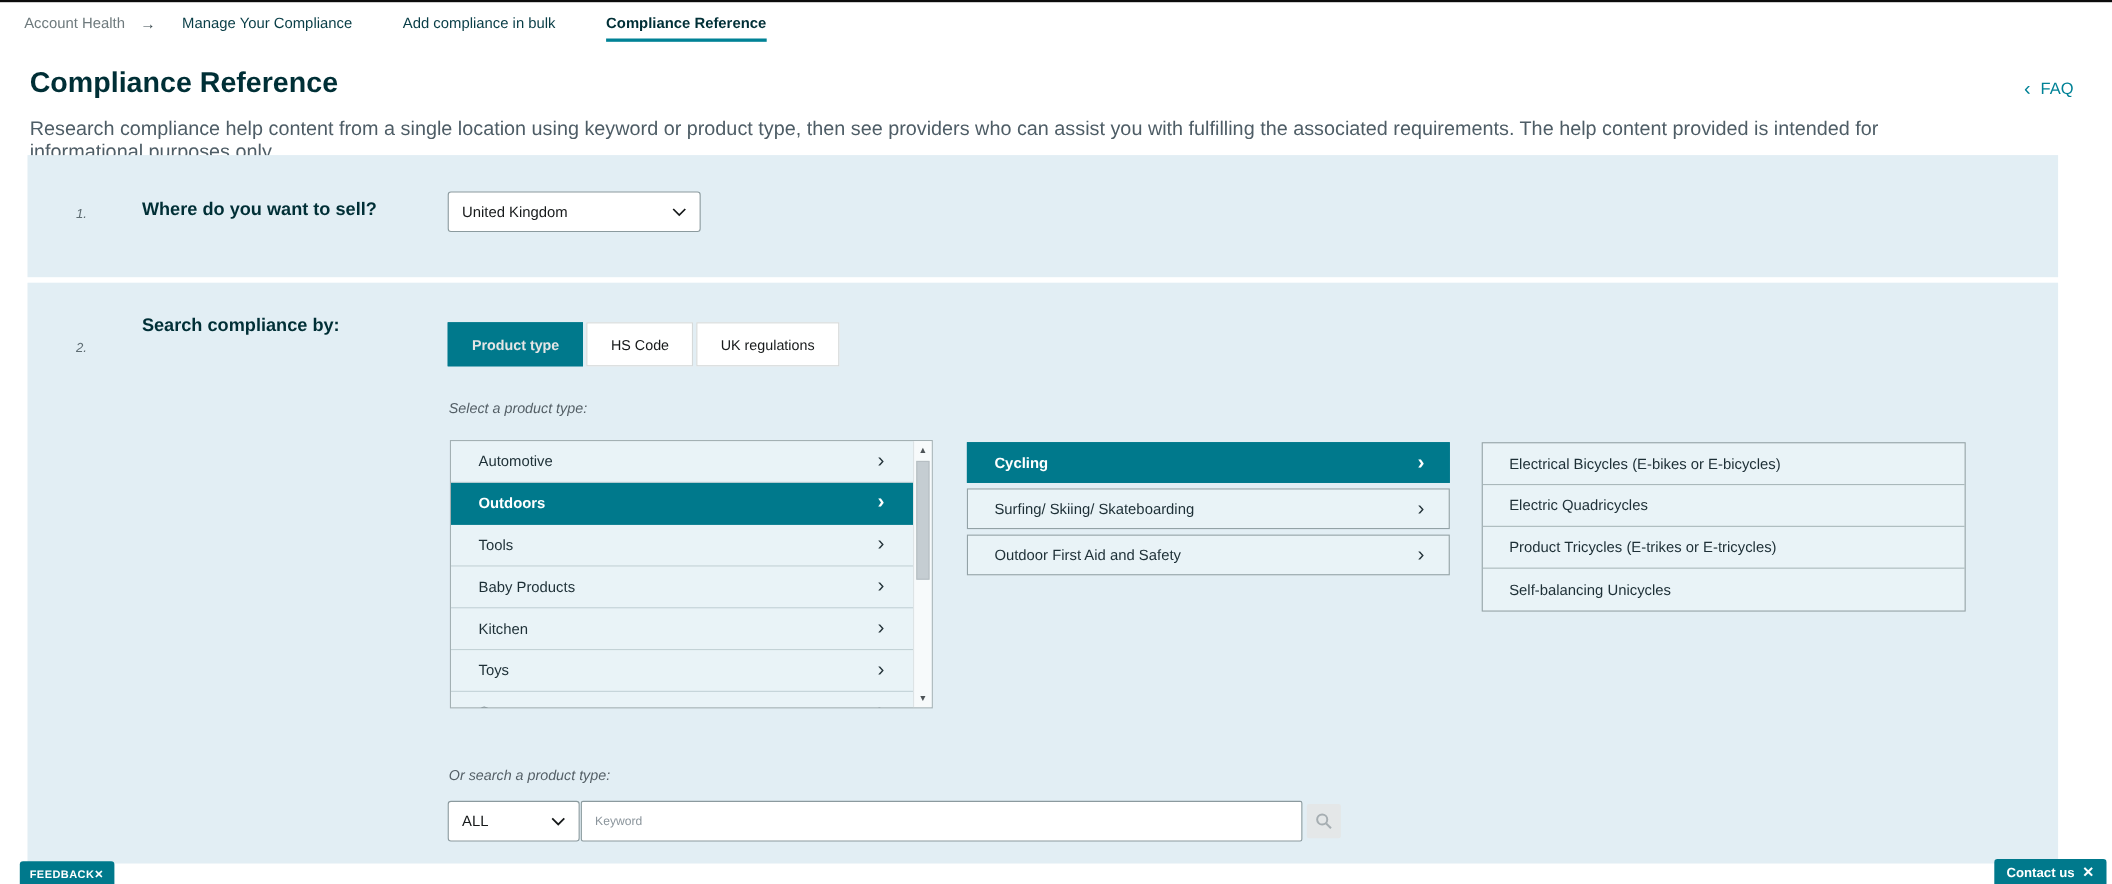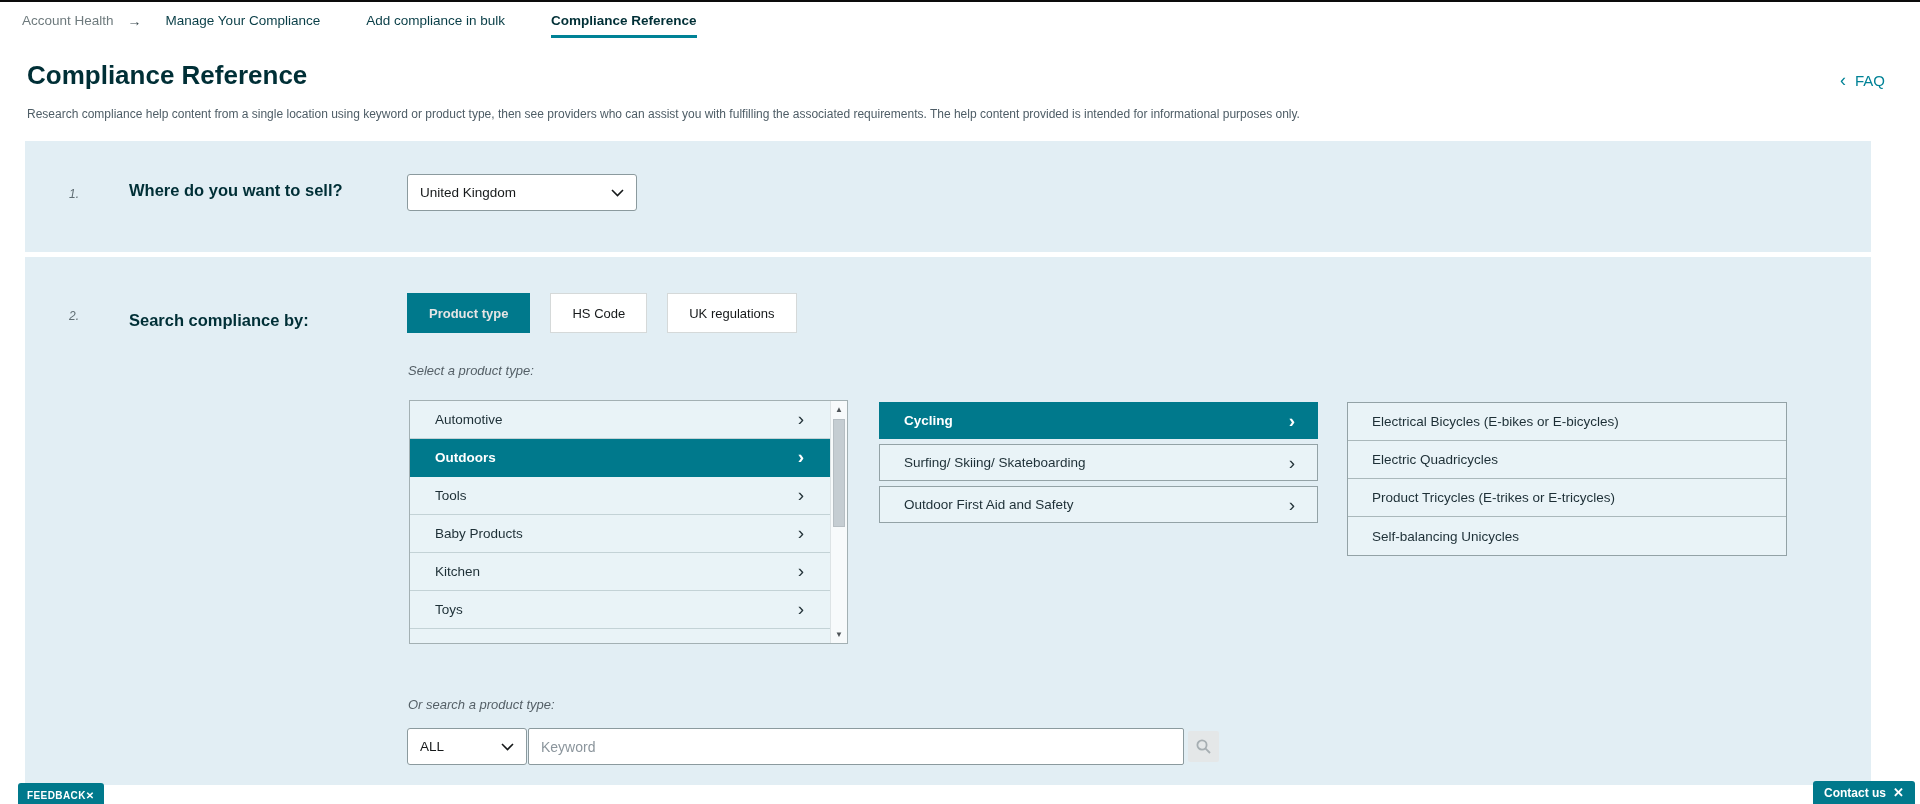--- a/index.html
+++ b/index.html
@@ -11,41 +11,41 @@
   .breadcrumb { position:absolute; left:22px; top:13px; display:flex; align-items:flex-start; font-size:13.5px; }
   .crumb-root { color:#6e7a7d; margin-right:14px; cursor:pointer; }
   .crumb-arrow { color:#37474c; margin-right:24px; font-size:14px; }
   .crumb-link { color:#083d46; margin-right:46px; padding-bottom:7px; cursor:pointer; }
   .crumb-link.active { font-weight:bold; color:#002f36; border-bottom:3px solid #008296; }
 
   .faq { position:absolute; left:1840px; top:72px; color:#008296; font-size:15px; display:flex; align-items:center; gap:9px; cursor:pointer; }
   .faq-chev { font-size:18px; line-height:15px; }
 
   .title { position:absolute; left:27px; top:60px; font-size:26px; font-weight:bold; color:#002f36; }
-  .desc { position:absolute; left:27px; top:107px; font-size:12px; color:#4e5d66; width:1700px; }
+  .desc { position:absolute; left:27px; top:107px; font-size:18px; color:#4e5d66; width:1700px; }
 
   
   .panel { position:absolute; left:25px; width:1846px; background:#e2eef4; }
   .panel1 { top:141px; height:111px; }
   .panel2 { top:257px; height:528px; }
 
   .num { position:absolute; left:44px; font-style:italic; font-size:12px; color:#5f6d73; }
   .panel1 .num { top:46px; }
   .panel2 .num { top:52px; }
   .q { position:absolute; left:104px; font-size:16.5px; font-weight:bold; color:#002f36; }
   .panel1 .q { top:40px; }
-  .panel2 .q { top:54px;text-align:right; }
+  .panel2 .q { top:30px;text-align:right; }
 
   .select { position:absolute; background:#fff; border:1px solid #8b9a9e; border-radius:3px; display:flex; align-items:center; justify-content:space-between; padding:0 12px; font-size:13.5px; color:#16191a; cursor:pointer;gap:12px; }
   .marketplace { left:382px; top:33px; width:230px; height:37px; }
   .scope { left:382px; top:471px; width:120px; height:37px; }
 
   .tabs { position:absolute; left:382px; top:36px; display:flex; height:40px; }
   .tab { background:#fff; border:1px solid #d5d9d9; display:flex; align-items:center; padding:0 21px; font-size:13px; color:#16191a; cursor:pointer; }
-  .tab + .tab { margin-left:20px;text-align:right; }
+  .tab + .tab { margin-left:3px;text-align:right; }
   .tab.selected { background:#00798c; border-color:#00798c; color:#e5e5e5; font-weight:bold; }
 
   .lbl { position:absolute; font-style:italic; font-size:13px; color:#545f66; }
   .select-label { left:383px; top:106px; }
   .search-label { left:383px; top:440px; }
 
   
   .listbox { position:absolute; left:384px; top:143px; width:439px; height:244px; border:1px solid #a3b0b3; background:#e9f3f7; overflow:hidden; }
   .lrow { height:38px; border-bottom:1px solid #c3d2d6; display:flex; align-items:center; padding-left:25px; font-size:13.5px; color:#1d2f36; position:relative; margin-right:17px; cursor:pointer; }
   .lrow.selected { background:#00798c; border-bottom-color:#00798c; color:#fff; font-weight:bold; }
@@ -62,21 +62,21 @@
   .sub-box { height:37px; border:1px solid #93a2a6; background:#e9f3f7; display:flex; align-items:center; justify-content:space-between; padding:0 22px 0 24px; font-size:13.5px; color:#1d2f36; margin-bottom:5px; cursor:pointer; }
   .sub-box.selected { background:#00798c; border-color:#00798c; color:#fff; font-weight:bold; }
   .chev2 { font-size:19px; color:#25343a; line-height:1; }
 
   
   .col3 { position:absolute; left:1322px; top:145px; width:440px; border:1px solid #93a2a6; background:#e9f3f7; }
   .pt-row { height:38px; border-bottom:1px solid #aab8bb; display:flex; align-items:center; padding-left:24px; font-size:13.5px; color:#1d2f36; cursor:pointer; }
   .pt-row:last-child { border-bottom:none; }
 
   
-  .keyword { position:absolute; left:503px; top:471px; width:656px; height:37px; border:1px solid #8b9a9e; border-radius:2px; padding:0 12px; font-size:14px; font-family:inherit; color:#16191a; background:#fff; }
+  .keyword { position:absolute; left:503px; top:471px; width:656px; height:37px; border:1px solid #8b9a9e; border-radius:2px; padding:0 12px; font-size:11px; font-family:inherit; color:#16191a; background:#fff; }
   .keyword::placeholder { color:#8b959c; }
   .searchbtn { position:absolute; left:1163px; top:474px; width:31px; height:31px; background:#e4e7e8; border:none; border-radius:2px; display:flex; align-items:center; justify-content:center; cursor:pointer; }
 
   
   .badge { position:absolute; background:#00798c; color:#fff; display:flex; align-items:center; font-weight:bold; border-radius:3px 3px 0 0; cursor:pointer; }
   .feedback { left:18px; top:783px; height:24px; padding:0 9px; font-size:10px; letter-spacing:.4px; gap:0;justify-content:space-between; }
   .contact { left:1813px; top:781px; height:23px; padding:0 11px; font-size:12px; gap:7px; }
   .x { font-weight:bold; }
   .feedback .x { font-size:10px; }
   .contact .x { font-size:13px; }

